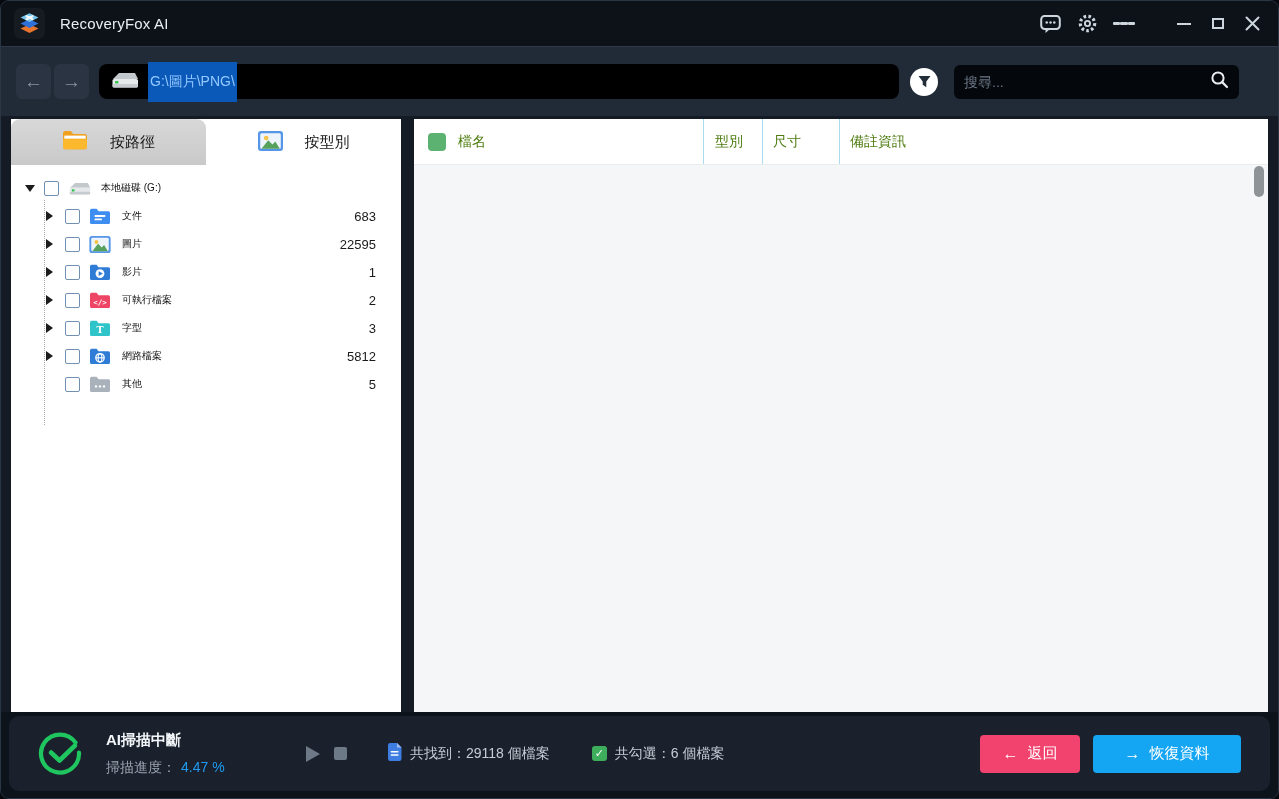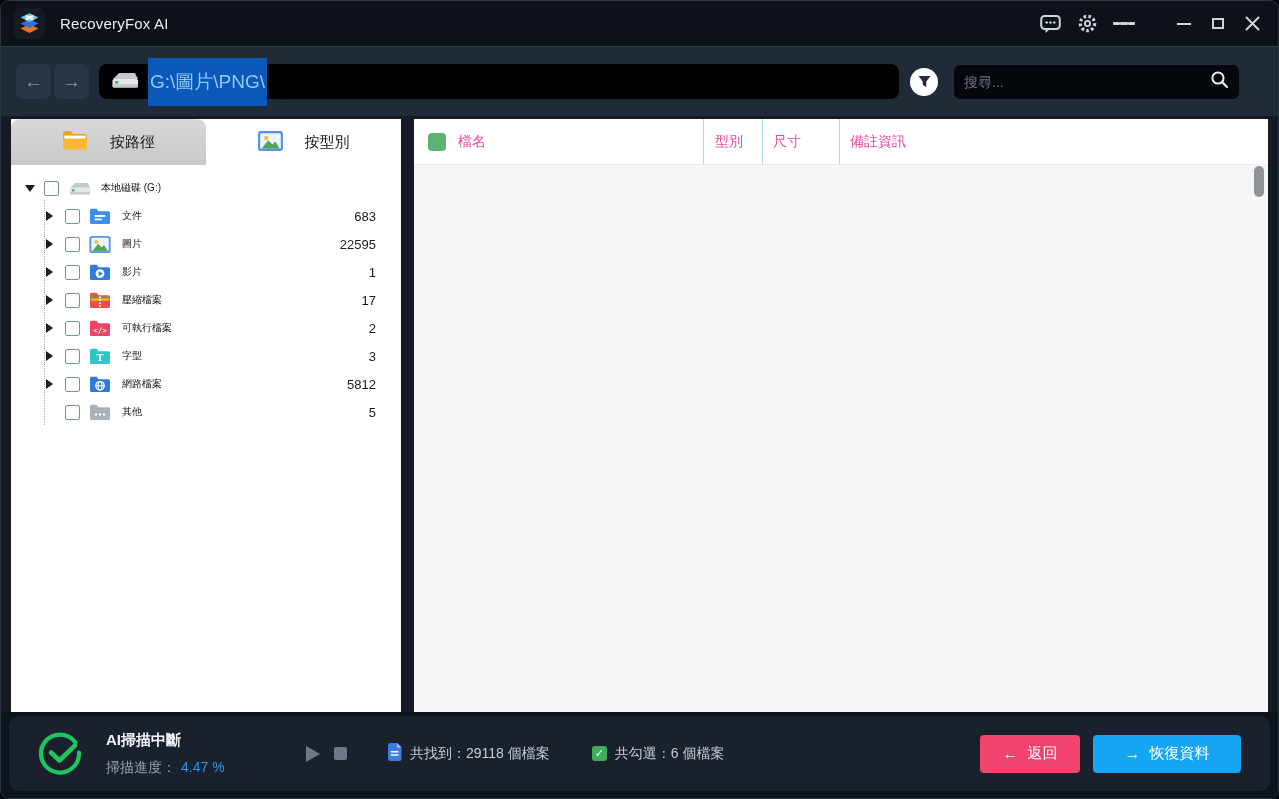--- a/index.html
+++ b/index.html
@@ -17,21 +17,21 @@
   .winctl .tb-icon { margin-left:12px; }
   .min-bar { width:14px; height:2px; background:#cdd5dd; }
   .max-box { width:12px; height:11px; border:2px solid #cdd5dd; }
 
   
   .toolbar { position:absolute; top:45px; left:0; right:0; height:70px; background:#212b38; border-top:1px solid #2e3a49; display:flex; align-items:center; }
   .nav-btn { width:35px; height:35px; border-radius:6px; background:#2a3442; color:#8795a5; font-size:19px; display:flex; align-items:center; justify-content:center; cursor:pointer; }
   .nav-back { margin-left:15px; }
   .nav-fwd  { margin-left:3px; }
   .addressbar { margin-left:10px; width:800px; height:35px; background:#000; border-radius:8px; display:flex; align-items:center; padding:0 10px; }
-  .addr-path { margin-left:9px; font-size:19px; color:#93c9ff; background:#0a58b8; padding:11px 2px; white-space:pre; }
+  .addr-path { margin-left:9px; font-size:14px; color:#93c9ff; background:#0a58b8; padding:11px 2px; white-space:pre; }
   .filter-btn { margin-left:11px; width:28px; height:28px; border-radius:50%; background:#fff; display:flex; align-items:center; justify-content:center; cursor:pointer; }
   .searchbox { margin-left:16px; width:285px; height:34px; background:#04070b; border-radius:6px; display:flex; align-items:center; padding:0 10px; }
   .search-input { flex:1; background:transparent; border:none; outline:none; color:#cdd5dd; font-size:14px; font-family:inherit; }
   .search-input::placeholder { color:#6b7685; }
 
   
   .bodyarea { position:absolute; top:115px; left:0; right:0; bottom:86px; background:#141b25; }
   .sidebar { position:absolute; left:10px; top:3px; bottom:0; width:390px; background:#fff; display:flex; flex-direction:column; }
   .tabs { display:flex; height:46px; flex:0 0 auto; background:#fff; }
   .tab { flex:1; display:flex; align-items:center; justify-content:center; gap:22px; font-size:15px; color:#151515; cursor:pointer; }
@@ -46,21 +46,21 @@
   .caret-none { width:7px; margin-right:12px; }
   .cbx { width:15px; height:15px; border:1px solid #7191b4; border-radius:2px; background:#fff; margin-right:8px; flex:0 0 auto; }
   .ticon { width:24px; display:flex; justify-content:center; margin-right:10px; flex:0 0 auto; }
   .tlabel { font-size:10px; color:#141414; }
   .tcount { margin-left:auto; margin-right:25px; font-size:13px; color:#1a1a1a; }
   .treeline { position:absolute; left:33px; top:35px; height:225px; border-left:1px dotted #a9a9a9; }
 
   
   .main { position:absolute; left:413px; right:10px; top:3px; bottom:0; background:#f5f6f7; }
   .thead { height:46px; background:#fff; display:flex; border-bottom:1px solid #ececec; }
-  .th { display:flex; align-items:center; font-size:14px; color:#ec4899; padding-left:10px; }
+  .th { display:flex; align-items:center; font-size:14px; color:#4d7c0f; padding-left:10px; }
   .th.sep { border-right:1px solid #a9dcf1; }
   .th-name { width:290px; padding-left:14px; }
   .th-date { width:126px; }
   .th-type { width:59px;  padding-left:11px; }
   .th-size { width:77px; }
   .th-note { flex:1; }
   .selall { width:18px; height:18px; border-radius:4px; background:#5cb271; margin-right:12px; cursor:pointer; }
   .scroll-thumb { position:absolute; right:4px; top:47px; width:10px; height:31px; border-radius:5px; background:#8e9398; cursor:pointer; }
 
   
@@ -249,34 +249,20 @@
             <svg width="22" height="17" viewBox="0 0 22 17">
               <path d="M1 2.4 a1.6 1.6 0 0 1 1.6 -1.6 h5 l1.9 2.4 h10 A1.6 1.6 0 0 1 21 4.8 V14.5 a1.6 1.6 0 0 1 -1.6 1.6 H2.6 A1.6 1.6 0 0 1 1 14.5 Z" fill="#2e7cd6"></path>
               <circle cx="11" cy="9.6" r="4.4" fill="#fff"></circle>
               <path d="M9.6 7.2 L14 9.6 L9.6 12 Z" fill="#2e7cd6"></path>
             </svg>
           </span>
           <span class="tlabel">影片</span>
           <span class="tcount">1</span>
         </div>
 
-        <div class="trow child">
-          <span class="caret-right"></span>
-          <span class="cbx"></span>
-          <span class="ticon">
-            <svg width="22" height="17" viewBox="0 0 22 17">
-              <path d="M1 2.4 a1.6 1.6 0 0 1 1.6 -1.6 h5 l1.9 2.4 h10 A1.6 1.6 0 0 1 21 4.8 V14.5 a1.6 1.6 0 0 1 -1.6 1.6 H2.6 A1.6 1.6 0 0 1 1 14.5 Z" fill="#ee4d4d"></path>
-              <rect x="1.6" y="4.6" width="18.8" height="2" fill="#4caf50"></rect>
-              <rect x="1.6" y="6.6" width="18.8" height="2" fill="#ffc107"></rect>
-              <path d="M11 4.6 V15" stroke="#fff" stroke-width="1.6" stroke-dasharray="1.6 1.3"></path>
-            </svg>
-          </span>
-          <span class="tlabel">壓縮檔案</span>
-          <span class="tcount">17</span>
-        </div>
 
         <div class="trow child">
           <span class="caret-right"></span>
           <span class="cbx"></span>
           <span class="ticon">
             <svg width="22" height="17" viewBox="0 0 22 17">
               <path d="M1 2.4 a1.6 1.6 0 0 1 1.6 -1.6 h5 l1.9 2.4 h10 A1.6 1.6 0 0 1 21 4.8 V14.5 a1.6 1.6 0 0 1 -1.6 1.6 H2.6 A1.6 1.6 0 0 1 1 14.5 Z" fill="#ef4565"></path>
               <text x="11" y="12.6" text-anchor="middle" font-size="7.5" font-weight="bold" fill="#fff" font-family="DejaVu Sans Mono, monospace">&lt;/&gt;</text>
             </svg>
           </span>

